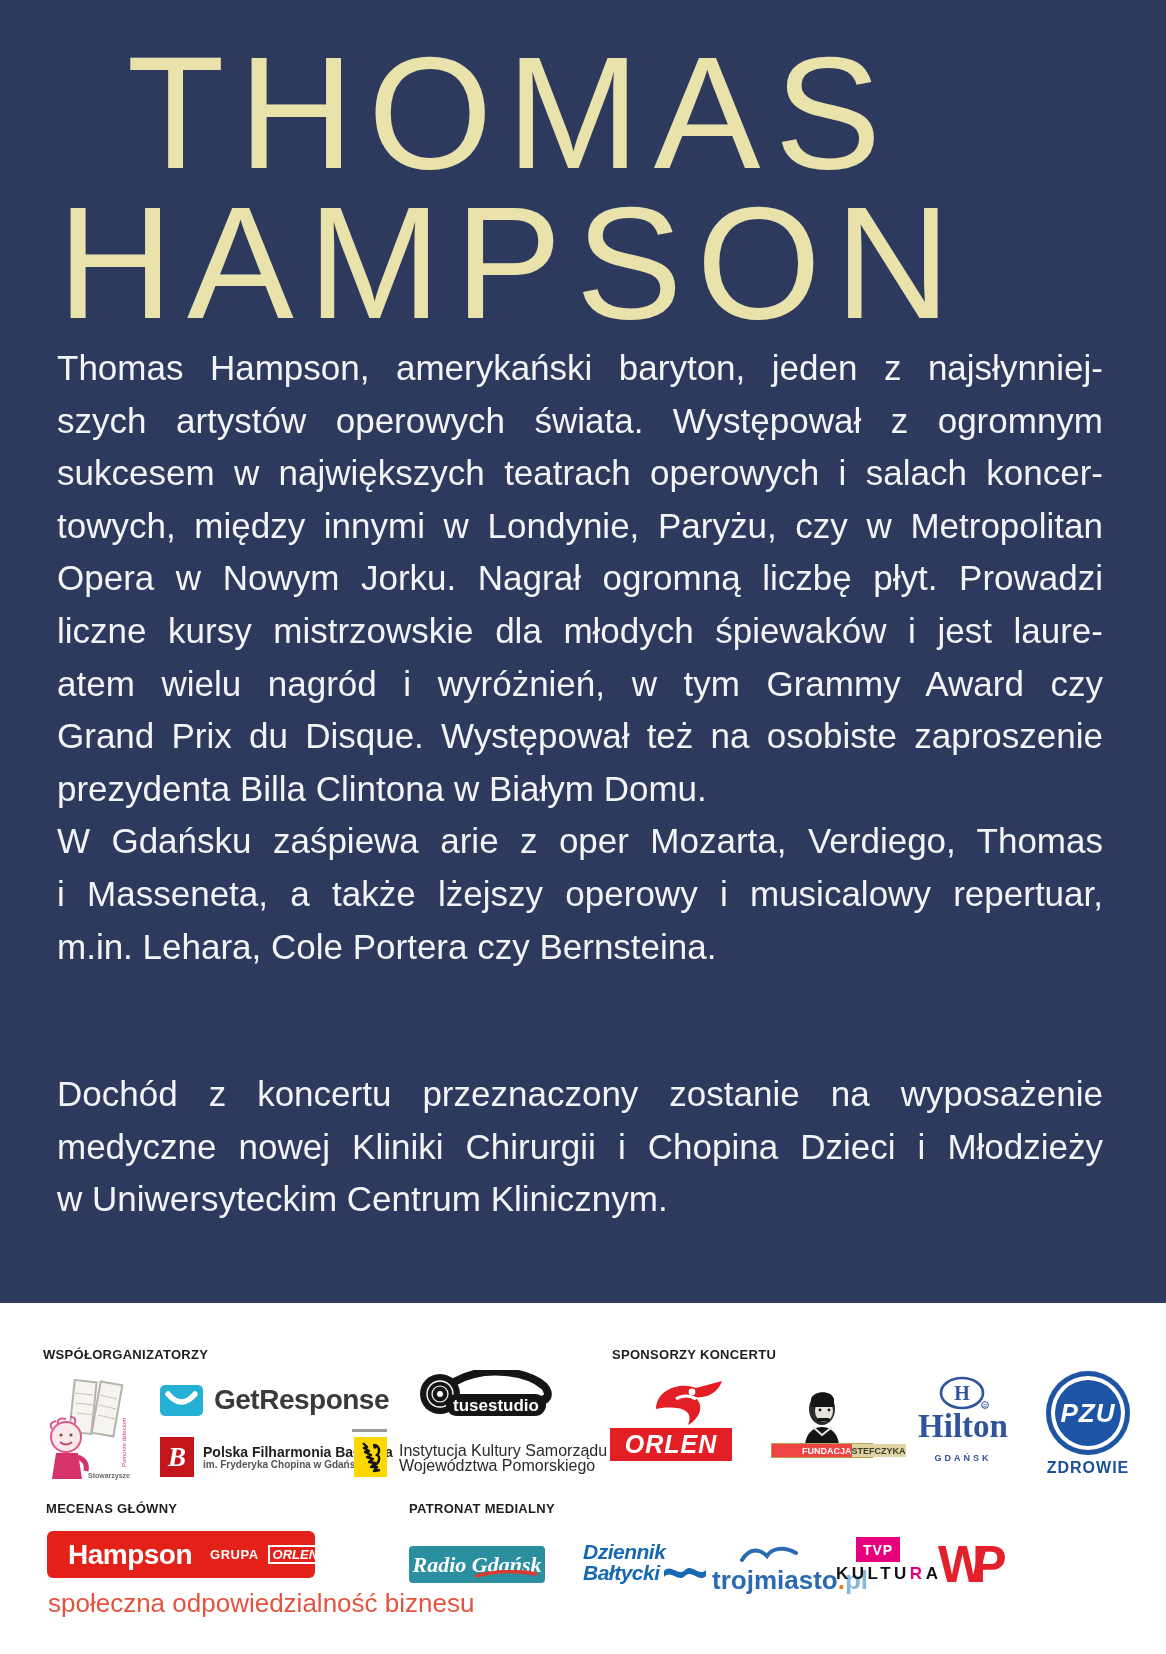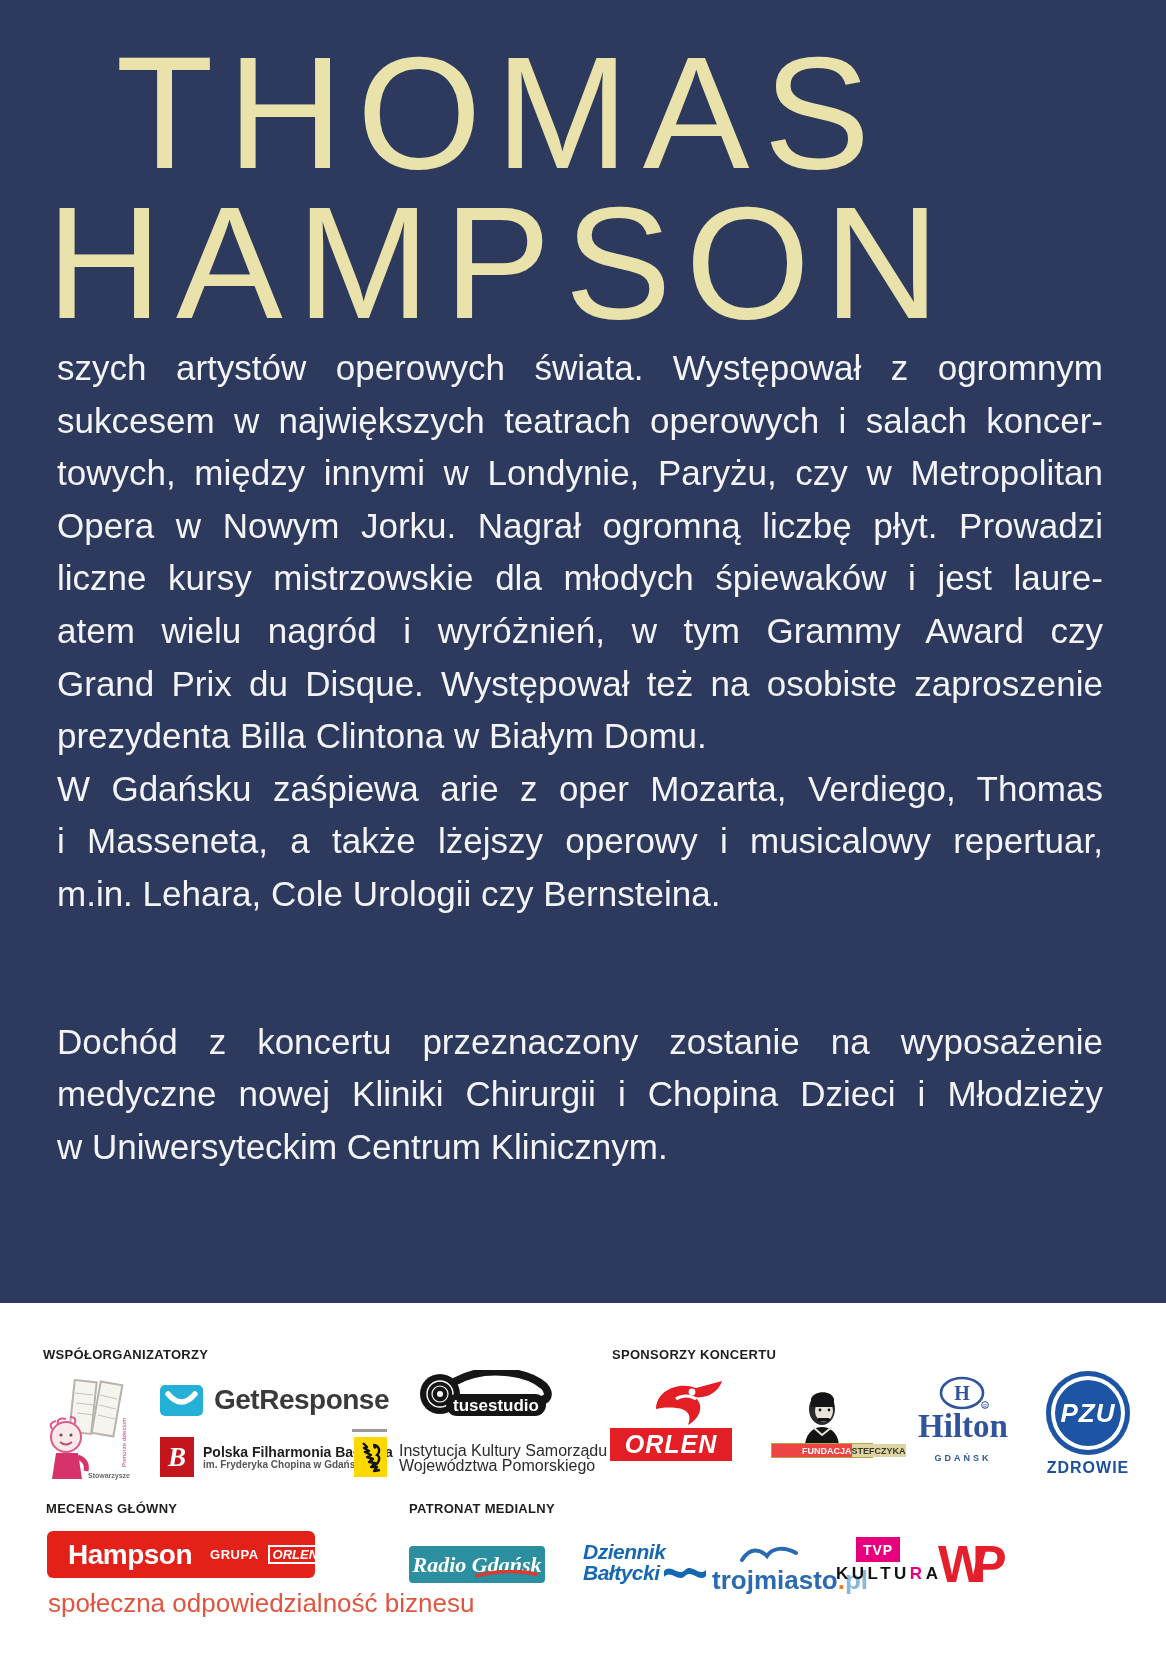--- a/index.html
+++ b/index.html
@@ -2,21 +2,21 @@
 <html><head>
 <meta charset="utf-8">
 <style>
   html,body{margin:0;padding:0;background:#ffffff;}
   #poster{
     position:relative;width:1166px;height:1654px;overflow:hidden;
     font-family:"Liberation Sans",sans-serif;background:#ffffff;
   }
   
   .hero{position:absolute;left:0;top:0;width:1166px;height:1303px;background:#2d3a5e;}
-  .title{position:absolute;left:5px;top:38px;width:990px;text-align:center;
+  .title{position:absolute;left:16px;top:38px;width:990px;text-align:center;
     color:#e9e3ab;font-size:160px;line-height:150px;font-weight:400;letter-spacing:14px;
     font-family:"Liberation Sans",sans-serif;}
   .title div{white-space:nowrap;}
   .bodytext{position:absolute;left:57px;top:342px;width:1046px;color:#f3f4f6;
     font-size:35px;line-height:52.6px;font-weight:400;}
   .line{text-align:justify;text-align-last:justify;white-space:normal;}
   .line.last{text-align:left;text-align-last:left;}
   .para3{margin-top:95px;}
   
   .seclabel{position:absolute;font-size:13px;font-weight:700;color:#1d1d1b;letter-spacing:.3px;white-space:nowrap;}
@@ -86,33 +86,34 @@
 <div id="poster">
 
   <div class="hero">
     <div class="title">
       <div>THOMAS</div>
       <div>HAMPSON</div>
     </div>
 
     <div class="bodytext">
       <div>
+        <div class="line">Thomas Hampson, amerykański baryton, jeden z najsłynniej-</div>
         <div class="line">szych artystów operowych świata. Występował z ogromnym</div>
         <div class="line">sukcesem w największych teatrach operowych i salach koncer-</div>
         <div class="line">towych, między innymi w Londynie, Paryżu, czy w Metropolitan</div>
         <div class="line">Opera w Nowym Jorku. Nagrał ogromną liczbę płyt. Prowadzi</div>
         <div class="line">liczne kursy mistrzowskie dla młodych śpiewaków i jest laure-</div>
         <div class="line">atem wielu nagród i wyróżnień, w tym Grammy Award czy</div>
         <div class="line">Grand Prix du Disque. Występował też na osobiste zaproszenie</div>
         <div class="line last">prezydenta Billa Clintona w Białym Domu.</div>
       </div>
       <div>
         <div class="line">W Gdańsku zaśpiewa arie z oper Mozarta, Verdiego, Thomas</div>
         <div class="line">i Masseneta, a także lżejszy operowy i musicalowy repertuar,</div>
-        <div class="line last">m.in. Lehara, Cole Urologii czy Bernsteina.</div>
+        <div class="line last">m.in. Lehara, Cole Portera czy Bernsteina.</div>
       </div>
       <div class="para3">
         <div class="line">Dochód z koncertu przeznaczony zostanie na wyposażenie</div>
         <div class="line">medyczne nowej Kliniki Chirurgii i Chopina Dzieci i Młodzieży</div>
         <div class="line last">w Uniwersyteckim Centrum Klinicznym.</div>
       </div>
     </div>
   </div>
 
   <div class="seclabel" style="left:43px;top:1347px;">WSPÓŁORGANIZATORZY</div>

